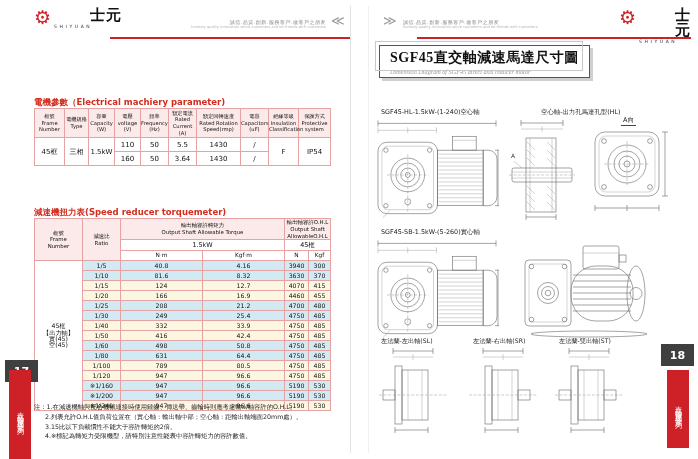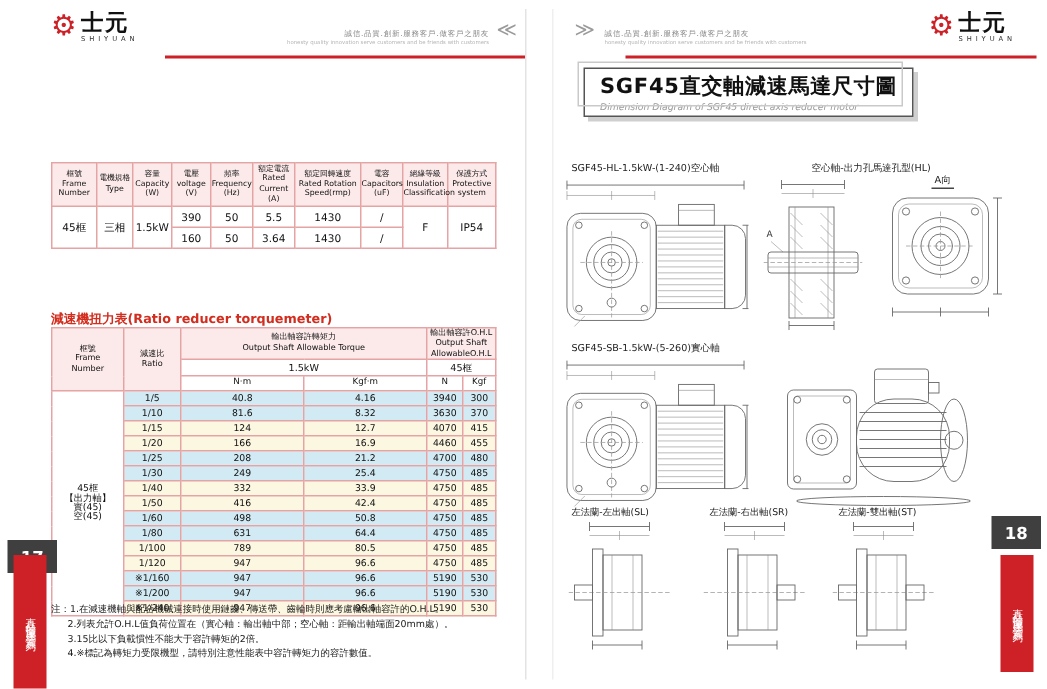--- a/index.html
+++ b/index.html
@@ -5,21 +5,21 @@
   html,body{margin:0;padding:0;}
   body{width:698px;height:459px;position:relative;background:#fff;overflow:hidden;
        font-family:"DejaVu Sans","Liberation Sans",sans-serif;color:#111;}
   .page{position:absolute;top:6px;width:322px;height:447px;background:#fff;}
   #pageL{left:28px;border-right:1px solid #e3e3e3;}
   #pageR{left:368px;border-left:1px solid #efefef;}
 
   
   .logo{position:absolute;display:flex;gap:3px;align-items:flex-start;}
   .gear{color:#cd2127;font-size:19px;line-height:1;}
-  .lname{font-weight:bold;font-size:15px;line-height:1;letter-spacing:1px;}
+  .lname{font-weight:bold;font-size:15px;line-height:1;letter-spacing:1px;margin-left:36px;}
   .len{font-size:4.5px;letter-spacing:2.6px;color:#333;margin-top:1px;}
   .slogan{position:absolute;text-align:right;}
   .sl1{font-size:5px;color:#8a8a8a;letter-spacing:.5px;}
   .sl2{font-size:3.6px;color:#b5b5b5;}
   .chev{position:absolute;font-size:13px;color:#9a9a9a;}
   .hline{position:absolute;height:2px;background:#cd2127;top:31px;}
 
   
   .tbox{position:absolute;background:#fff;border:1px solid #555;box-shadow:3px 3px 0 #cfcfcf;
         padding:3px 10px 2px;}
@@ -77,20 +77,21 @@
     </span>
   </div>
   <div class="slogan" style="left:140px;top:13px;width:158px;">
     <div class="sl1">誠信.品質.創新.服務客戶.做客戶之朋友</div>
     <div class="sl2">honesty quality innovation serve customers and be friends with customers</div>
   </div>
   <div class="chev" style="left:303px;top:7px;">≪</div>
   <div class="hline" style="left:82px;width:240px;"></div>
 
 
+  <div class="seclabel" style="left:6px;top:91px;">電機參數（Electrical machiery parameter)</div>
 
   <table class="etbl">
     <colgroup>
         <col style="width:30px">
         <col style="width:24px">
         <col style="width:26px">
         <col style="width:26px">
         <col style="width:28px">
         <col style="width:28px">
         <col style="width:44px">
@@ -128,39 +129,39 @@
 Insulation
 Classification</th>
       <th style="white-space: pre-line;">保護方式
 Protective
 system</th>
     </tr>
     <tr>
       <td rowspan="2">45框</td>
       <td rowspan="2">三相</td>
       <td rowspan="2">1.5kW</td>
-      <td>390</td>
+      <td>110</td>
       <td>50</td>
       <td>5.5</td>
       <td>1430</td>
       <td>/</td>
       <td rowspan="2">F</td>
       <td rowspan="2">IP54</td>
     </tr>
     <tr>
       <td>160</td>
       <td>50</td>
       <td>3.64</td>
       <td>1430</td>
       <td>/</td>
     </tr>
   </tbody>
     </table>
 
-  <div class="seclabel" style="left:6px;top:201px;">減速機扭力表(Ratio reducer torquemeter)</div>
+  <div class="seclabel" style="left:6px;top:201px;">減速機扭力表(Speed reducer torquemeter)</div>
 
   <table class="ttbl">
     <colgroup>
         <col style="width:48px">
         <col style="width:38px">
         <col style="width:82px">
         <col style="width:82px">
         <col style="width:24px">
         <col style="width:22px">
       </colgroup>
@@ -315,21 +316,21 @@
   </div>
   <div class="logo" style="left:250px;top:2px;">
     <span class="gear">⚙</span>
     <span>
       <div class="lname">士元</div>
       <div class="len">SHIYUAN</div>
     </span>
   </div>
   <div class="hline" style="left:48px;width:274px;"></div>
 
-  <div class="tbox" style="left:20px;top:39px;">
+  <div class="tbox" style="left:10px;top:39px;font-family:Liberation Serif, serif;">
     <div class="btitle">SGF45直交軸減速馬達尺寸圖</div>
     <div class="bsub">Dimension Diagram of SGF45 direct axis reducer motor</div>
   </div>
 
   <div class="mlabel" style="left:12px;top:102px;">SGF45-HL-1.5kW-(1-240)空心軸</div>
   <div class="mlabel" style="left:172px;top:102px;">空心軸-出力孔馬達孔型(HL)</div>
 
   <svg class="dwg" style="left:6px;top:112px;" width="124" height="104" viewBox="0 0 125 104">
     <line x1="3" y1="5" x2="122" y2="5"></line>
       <line x1="3" y1="2" x2="3" y2="8"></line>

